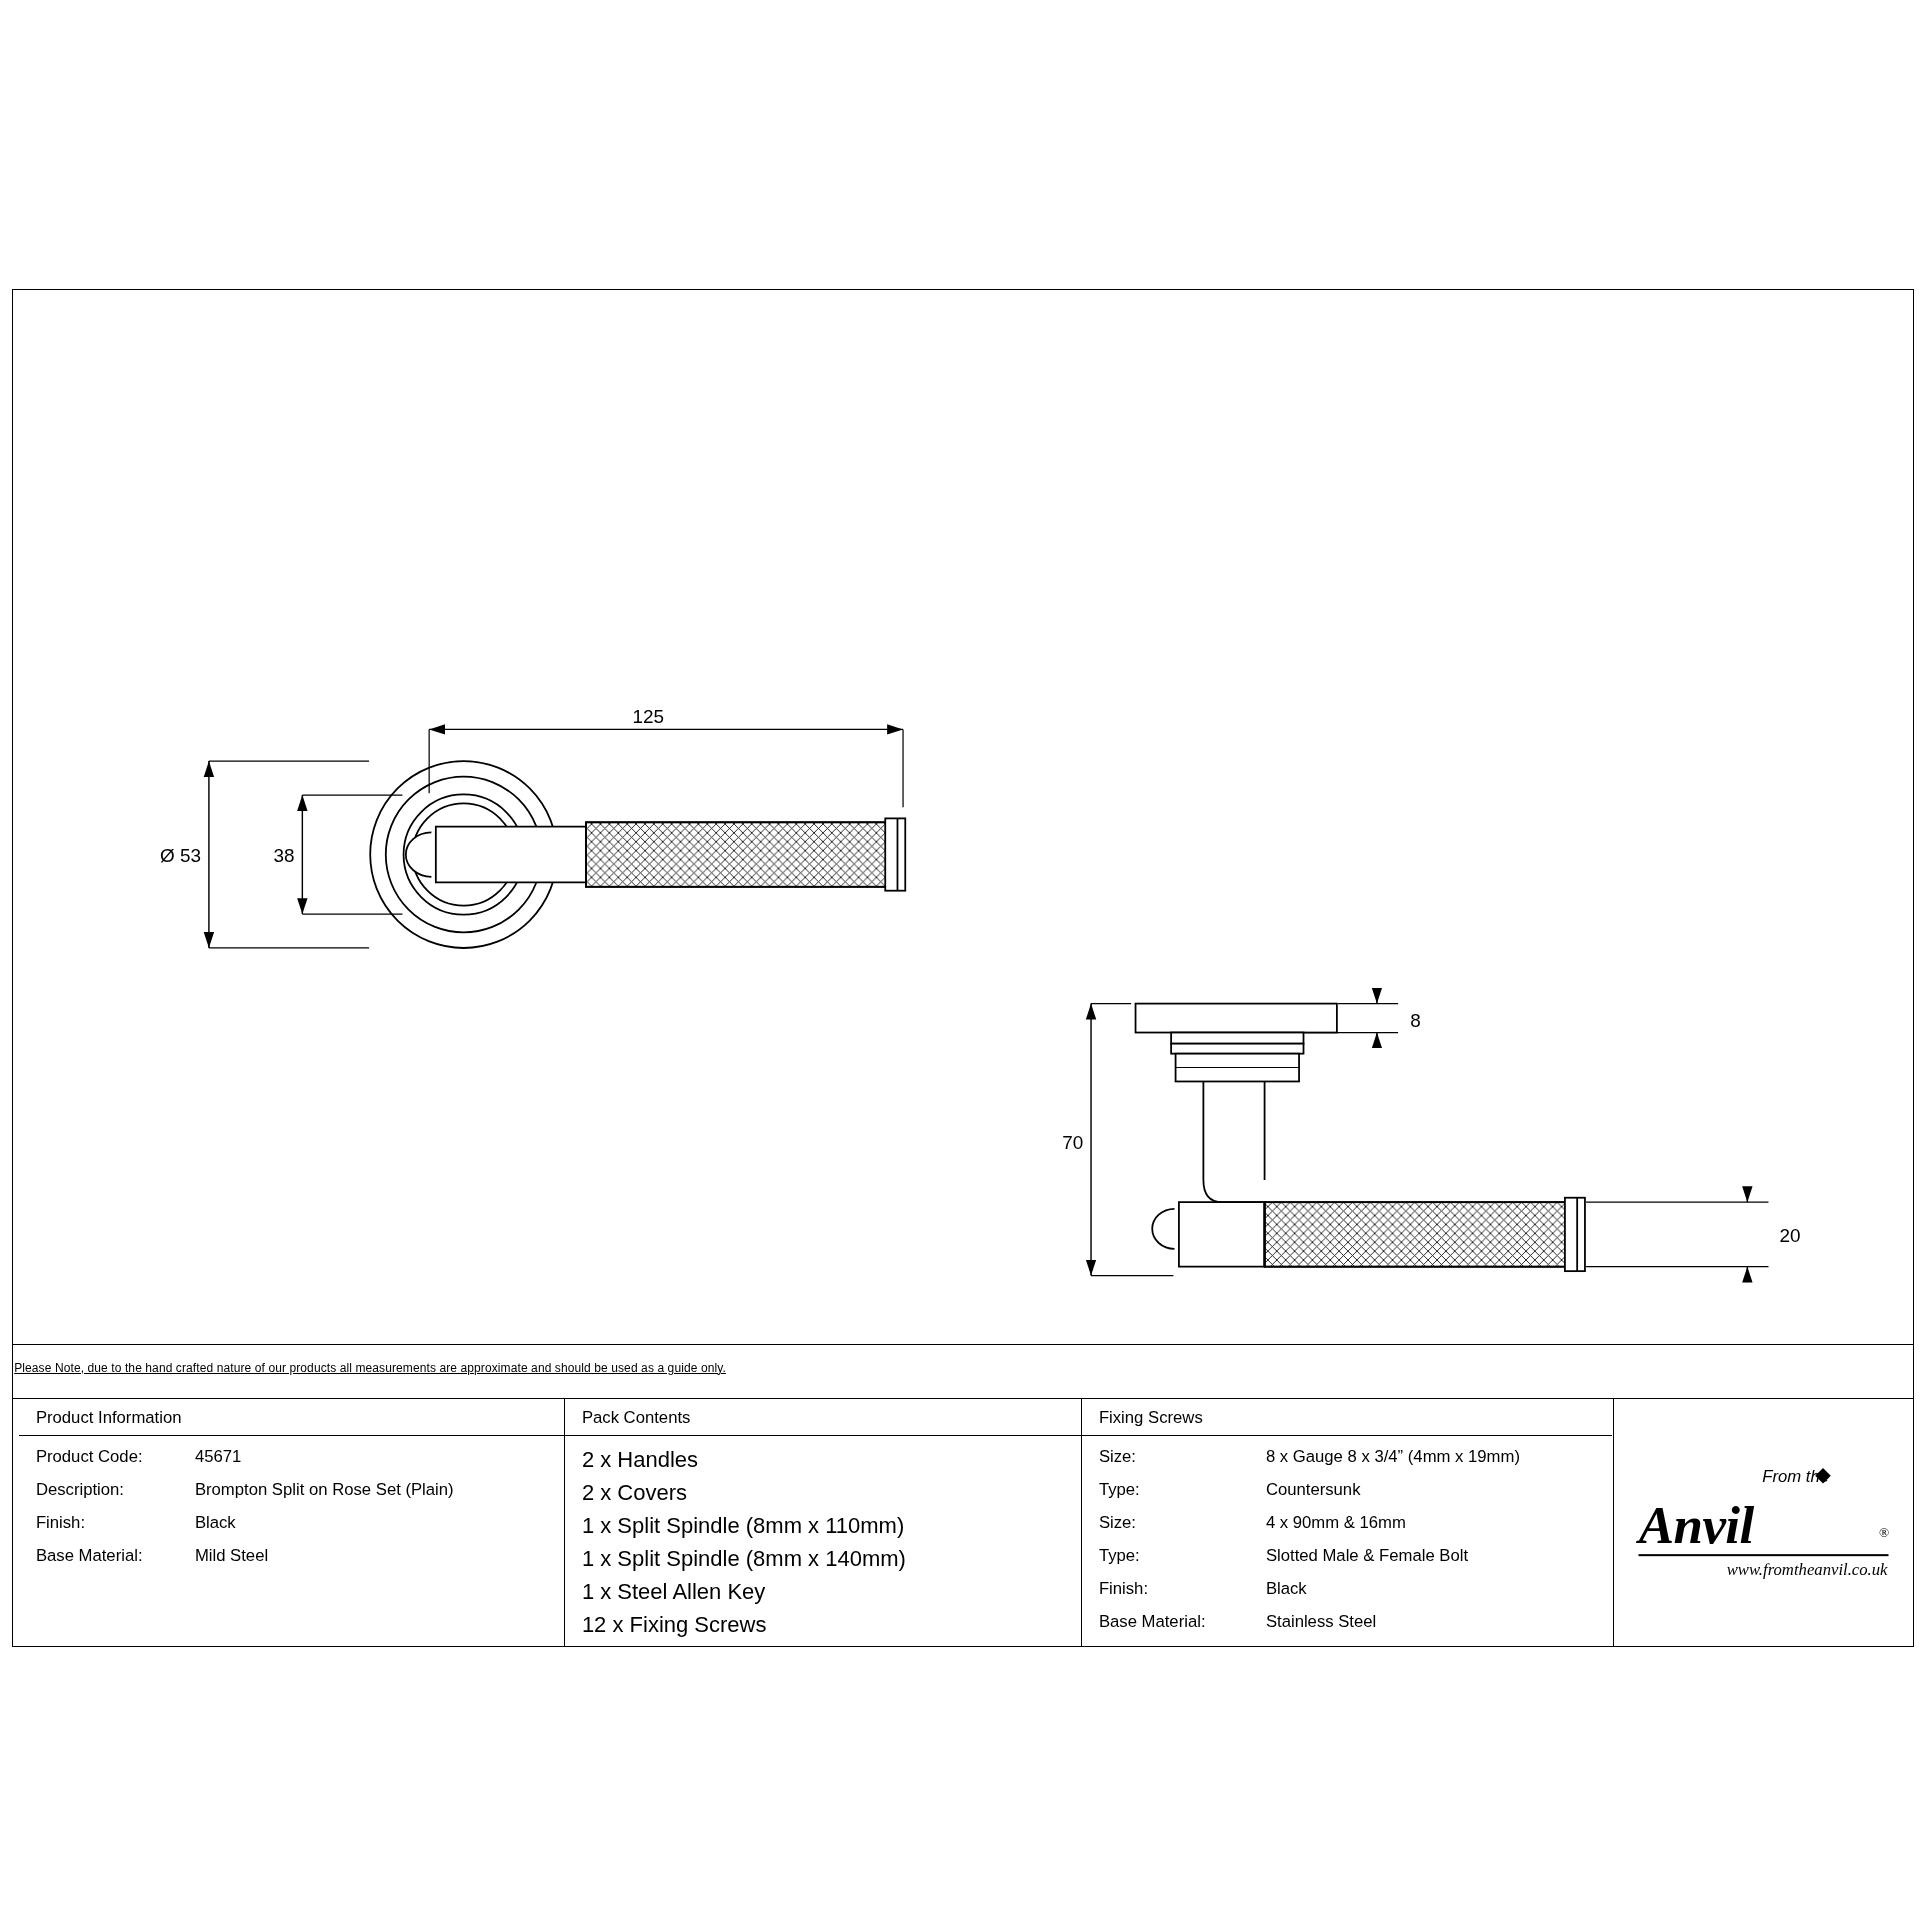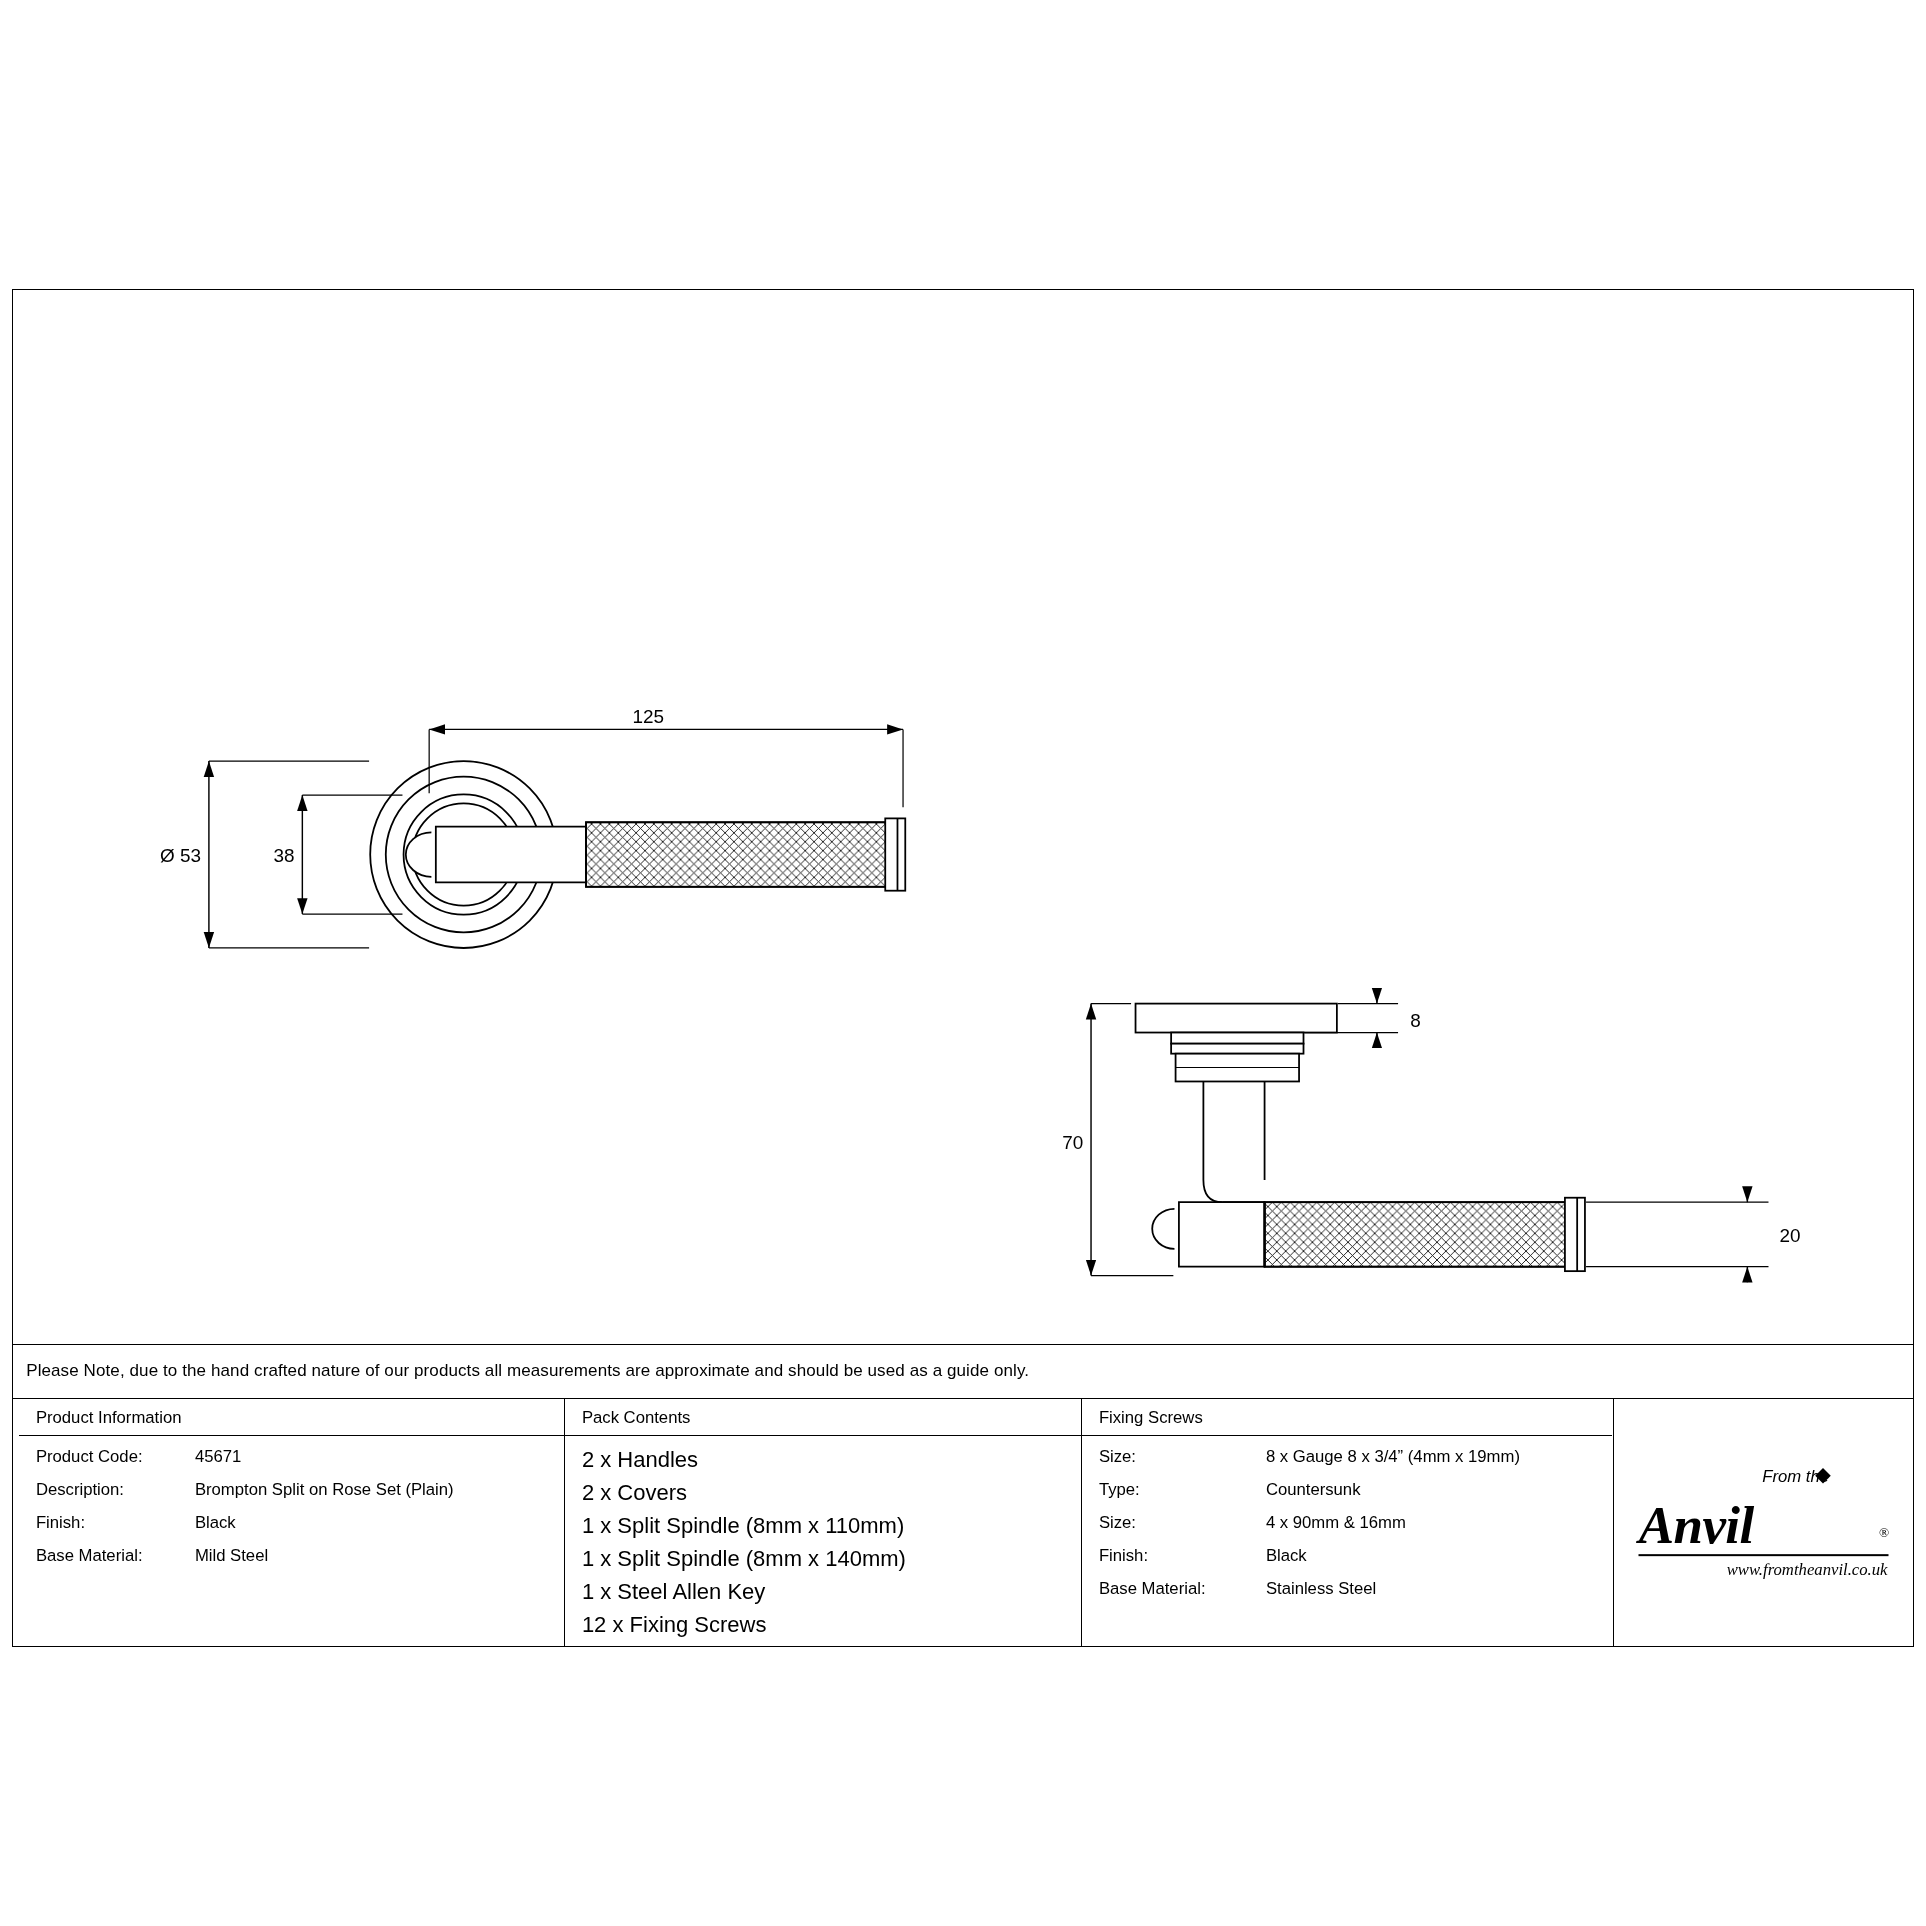--- a/index.html
+++ b/index.html
@@ -40,25 +40,26 @@
     position: absolute;
     left: 0;
     top: 1054px;
     width: 100%;
     height: 53px;
     border-top: 1.7px solid #000;
     box-sizing: border-box;
   }
   #note-text {
     position: absolute;
-    left: 13px;
+    left: 1px;
     top: 15.6px;
-    font-size: 17px;
+    font-size: 12px;
     letter-spacing: 0.1px;
     white-space: nowrap;
+    text-decoration: underline;
   }
 
   
   #info-row {
     position: absolute;
     left: 0;
     top: 1108px;
     width: 100%;
     height: 248px;
     border-top: 1.7px solid #000;
@@ -333,20 +334,23 @@
         <div class="kv-row">
           <span class="kv-key">Size:</span><span class="kv-val">8 x Gauge 8 x 3/4” (4mm x 19mm)</span>
         </div>
         <div class="kv-row">
           <span class="kv-key">Type:</span><span class="kv-val">Countersunk</span>
         </div>
         <div class="kv-row">
           <span class="kv-key">Size:</span><span class="kv-val">4 x 90mm &amp; 16mm</span>
         </div>
         <div class="kv-row">
+          <span class="kv-key">Type:</span><span class="kv-val">Slotted Male &amp; Female Bolt</span>
+        </div>
+        <div class="kv-row">
           <span class="kv-key">Finish:</span><span class="kv-val">Black</span>
         </div>
         <div class="kv-row">
           <span class="kv-key">Base Material:</span><span class="kv-val">Stainless Steel</span>
         </div>
       </div>
     </div>
 
     <div class="col" id="col-logo">
       <div id="logo-wrap">

